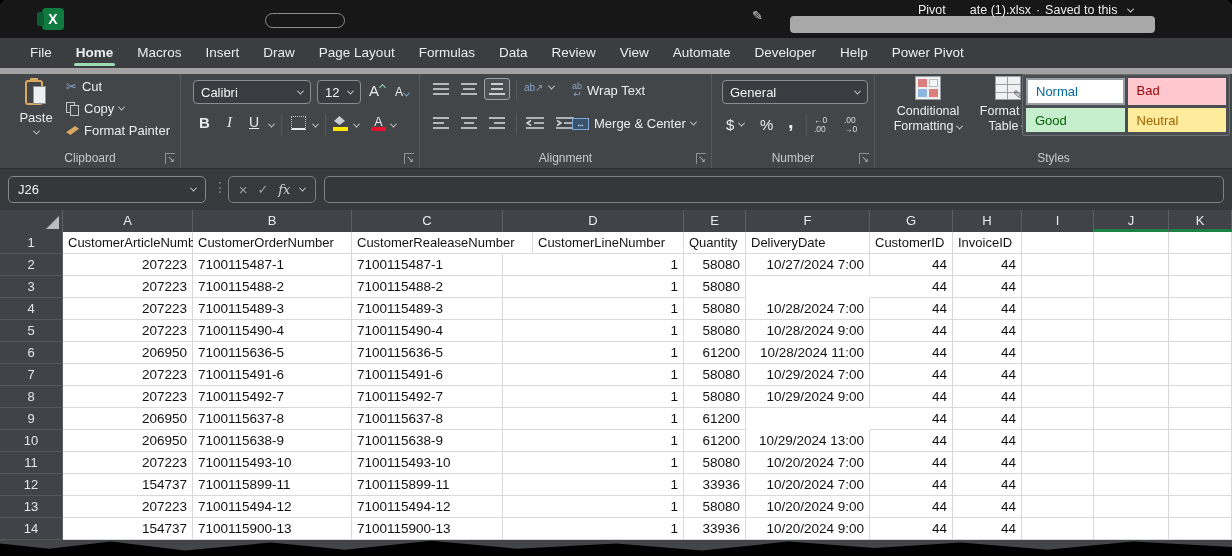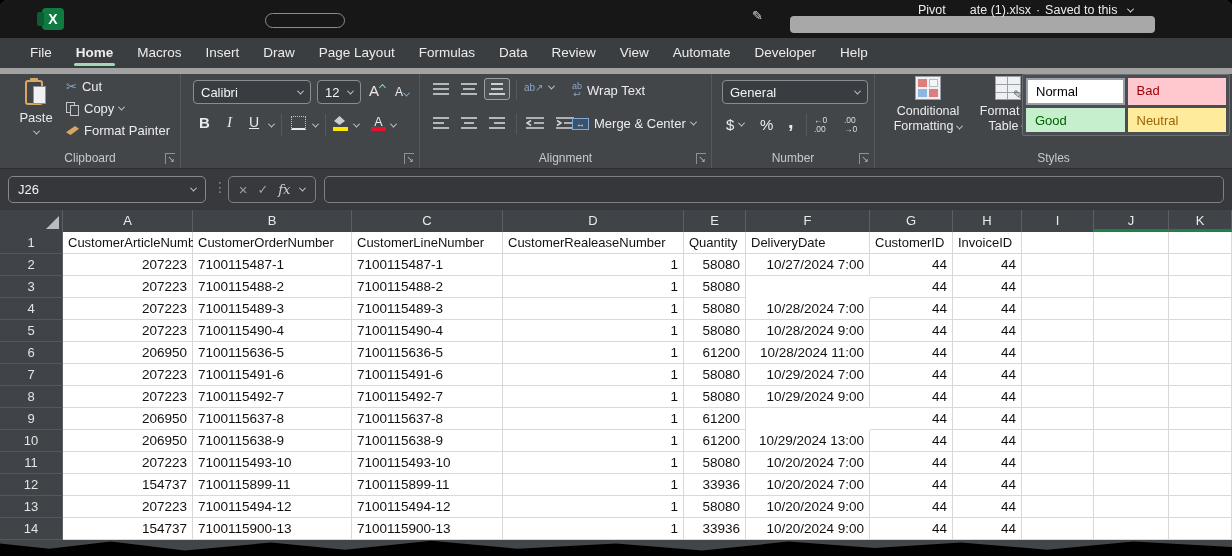--- a/index.html
+++ b/index.html
@@ -135,20 +135,21 @@
       <div class="tab">Insert</div>
       <div class="tab">Draw</div>
       <div class="tab">Page Layout</div>
       <div class="tab">Formulas</div>
       <div class="tab">Data</div>
       <div class="tab">Review</div>
       <div class="tab">View</div>
       <div class="tab">Automate</div>
       <div class="tab">Developer</div>
       <div class="tab">Help</div>
+      <div class="tab">Power Pivot</div>
     </div>
   <div class="tearline"></div>
 
   <div class="ribbon">
 
     <div class="group" style="left:0;width:181px;">
       <div class="paste">
         <span class="clipwrap">
           <i class="clipboard-body"></i>
             <i class="clipboard-tab"></i>
@@ -358,21 +359,21 @@
         <span class="fat-ico">
           <i style="position:absolute;left:0;top:7px;width:24px;height:1px;background:#9aa0a6;"></i>
           <i style="position:absolute;left:0;top:15px;width:24px;height:1px;background:#9aa0a6;"></i>
           <i style="position:absolute;left:11px;top:0;width:1px;height:22px;background:#9aa0a6;"></i>
           <i style="position:absolute;right:-3px;bottom:-3px;font-size:12px;color:#5a5e63;">✎</i>
         </span>
         <span class="l1">Format as</span>
         <span class="l2"><span>Table</span><span class="chev"></span></span>
       </div>
       <div class="gallery" id="style-gallery">
-          <div class="gitem" style="background: rgb(255, 255, 255); color: #000000; border: 2px solid rgb(154, 160, 166);">Normal</div>
+          <div class="gitem" style="background: rgb(255, 255, 255); color: #0369a1; border: 2px solid rgb(154, 160, 166);">Normal</div>
           <div class="gitem" style="background: rgb(255, 199, 206); color: rgb(156, 0, 6); border: 1px solid transparent;">Bad</div>
           <div class="gitem" style="background: rgb(198, 239, 206); color: rgb(0, 97, 0); border: 1px solid transparent;">Good</div>
           <div class="gitem" style="background: rgb(255, 235, 156); color: rgb(156, 101, 0); border: 1px solid transparent;">Neutral</div>
         </div>
       <div class="gname">Styles</div>
     </div>
   </div>
 
   <div class="fbar">
     <div class="namebox">
@@ -401,22 +402,22 @@
         <div class="colhead" style="width: 83px;">G</div>
         <div class="colhead" style="width: 69px;">H</div>
         <div class="colhead" style="width: 72px;">I</div>
         <div class="colhead selcol" style="width: 75px;">J</div>
         <div class="colhead selcol" style="width: 63px;">K</div>
       </div>
       <div class="g-row">
         <div class="rowhead">1</div>
         <div class="cell l" style="width: 130px; font-size: 13px;">CustomerArticleNumber</div>
         <div class="cell l" style="width: 159px; font-size: 13px;">CustomerOrderNumber</div>
+        <div class="cell l" style="width: 181px; font-size: 13px;">CustomerRealeaseNumber</div>
         <div class="cell l" style="width: 151px; font-size: 13px;">CustomerLineNumber</div>
-        <div class="cell l" style="width: 181px; font-size: 13px;">CustomerRealeaseNumber</div>
         <div class="cell l" style="width: 62px; font-size: 13px;">Quantity</div>
         <div class="cell l" style="width: 124px; font-size: 13px;">DeliveryDate</div>
         <div class="cell l" style="width: 83px; font-size: 13px;">CustomerID</div>
         <div class="cell l" style="width: 69px; font-size: 13px;">InvoiceID</div>
         <div class="cell l" style="width: 72px; font-size: 13px;"></div>
         <div class="cell l" style="width: 75px; font-size: 13px;"></div>
         <div class="cell l" style="width: 63px; font-size: 13px;"></div>
       </div>
       <div class="g-row">
         <div class="rowhead">2</div>

